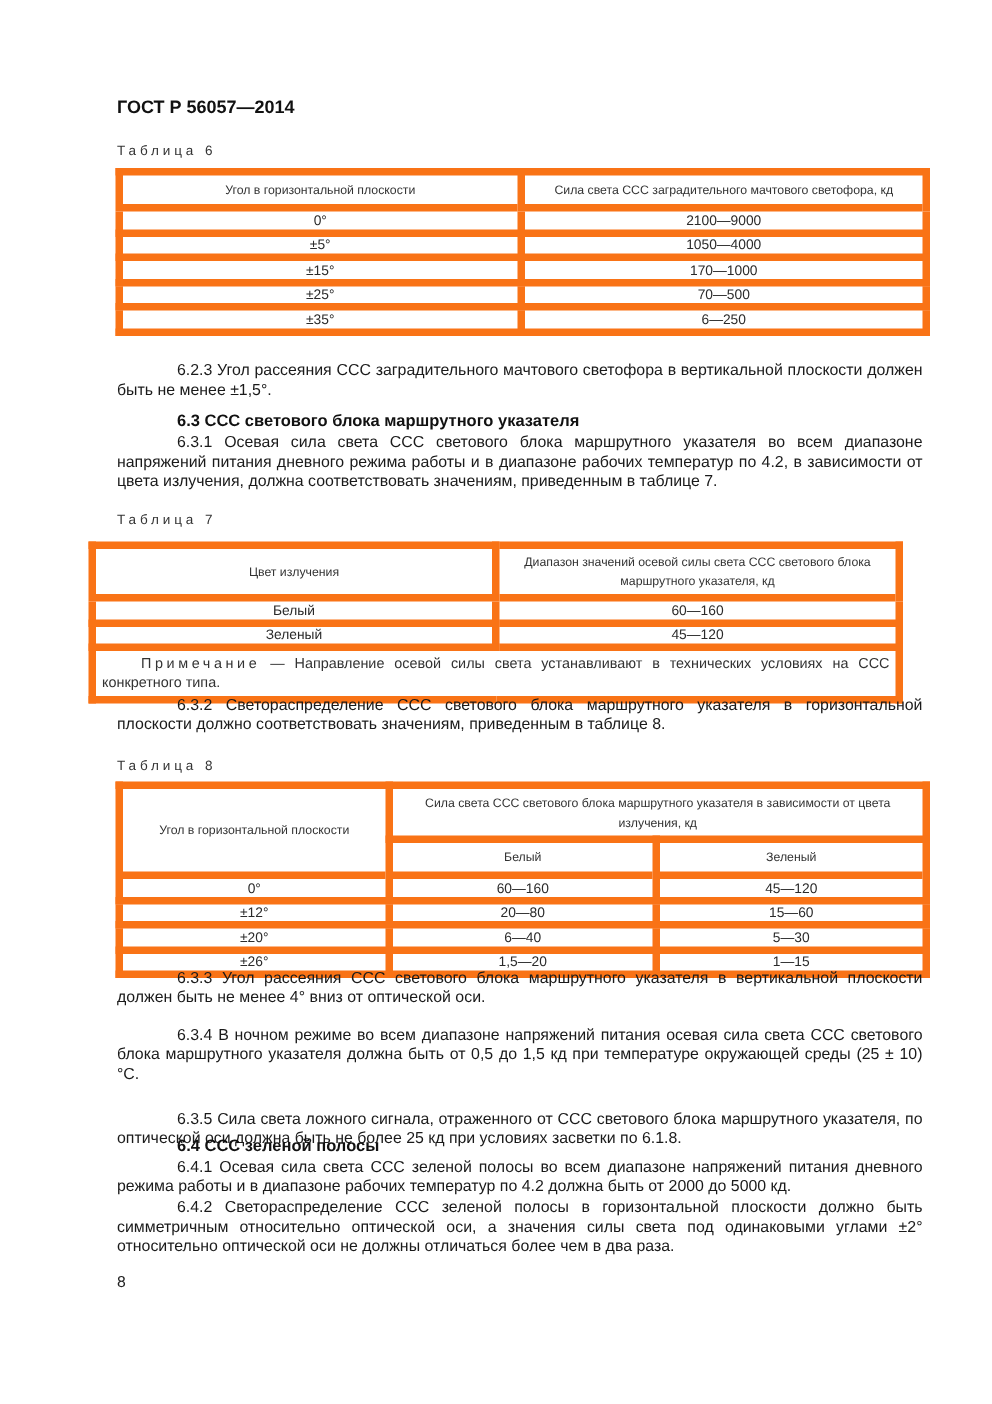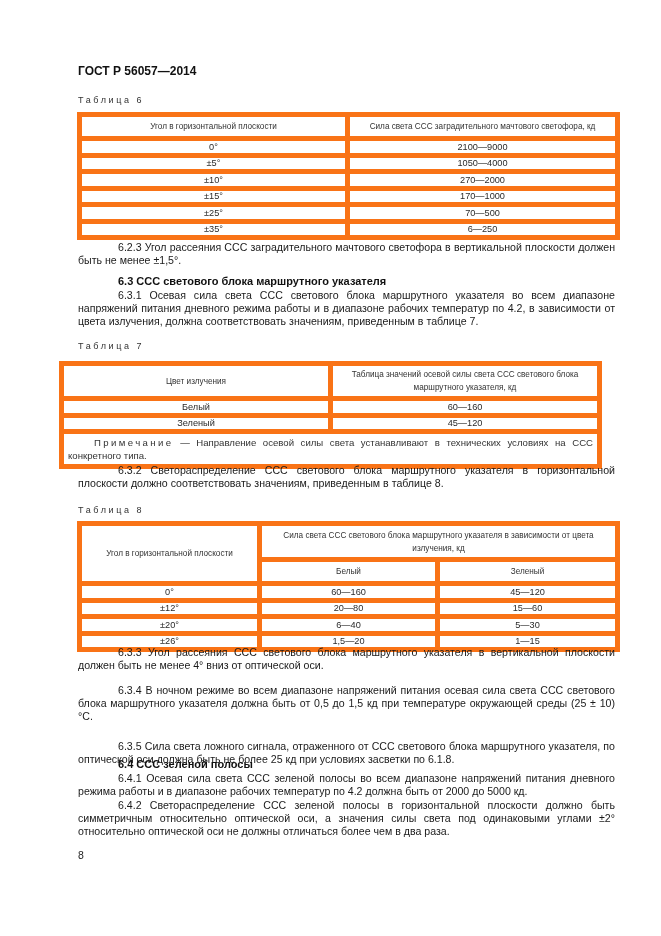--- a/index.html
+++ b/index.html
@@ -40,24 +40,20 @@
   </tr>
   <tr style="height:16.5px;">
     <td class="val">0°</td>
     <td class="val">2100—9000</td>
   </tr>
   <tr style="height:16.5px;">
     <td class="val">±5°</td>
     <td class="val">1050—4000</td>
   </tr>
   <tr style="height:16.5px;">
-    <td class="val">±10°</td>
-    <td class="val">270—2000</td>
-  </tr>
-  <tr style="height:16.5px;">
     <td class="val">±15°</td>
     <td class="val">170—1000</td>
   </tr>
   <tr style="height:16.5px;">
     <td class="val">±25°</td>
     <td class="val">70—500</td>
   </tr>
   <tr style="height:16.5px;">
     <td class="val">±35°</td>
     <td class="val">6—250</td>
@@ -71,21 +67,21 @@
 
 <div class="abs tbl-label" style="top:341px;">Таблица 7</div>
 <table class="gost" style="left:59px; top:361px; width:538px;">
   <colgroup>
       <col style="width:269px">
       <col style="width:269px">
     </colgroup>
   <tbody>
       <tr class="hdr-end" style="height:35px;">
     <th>Цвет излучения</th>
-    <th style="line-height:13px; padding:2px 10px;">Таблица значений осевой силы света ССС светового блока маршрутного указателя, кд</th>
+    <th style="line-height:13px; padding:2px 10px;">Диапазон значений осевой силы света ССС светового блока маршрутного указателя, кд</th>
   </tr>
   <tr style="height:16.5px;">
     <td class="val">Белый</td>
     <td class="val">60—160</td>
   </tr>
   <tr style="height:16.5px;">
     <td class="val">Зеленый</td>
     <td class="val">45—120</td>
   </tr>
   <tr style="height:31px;">

